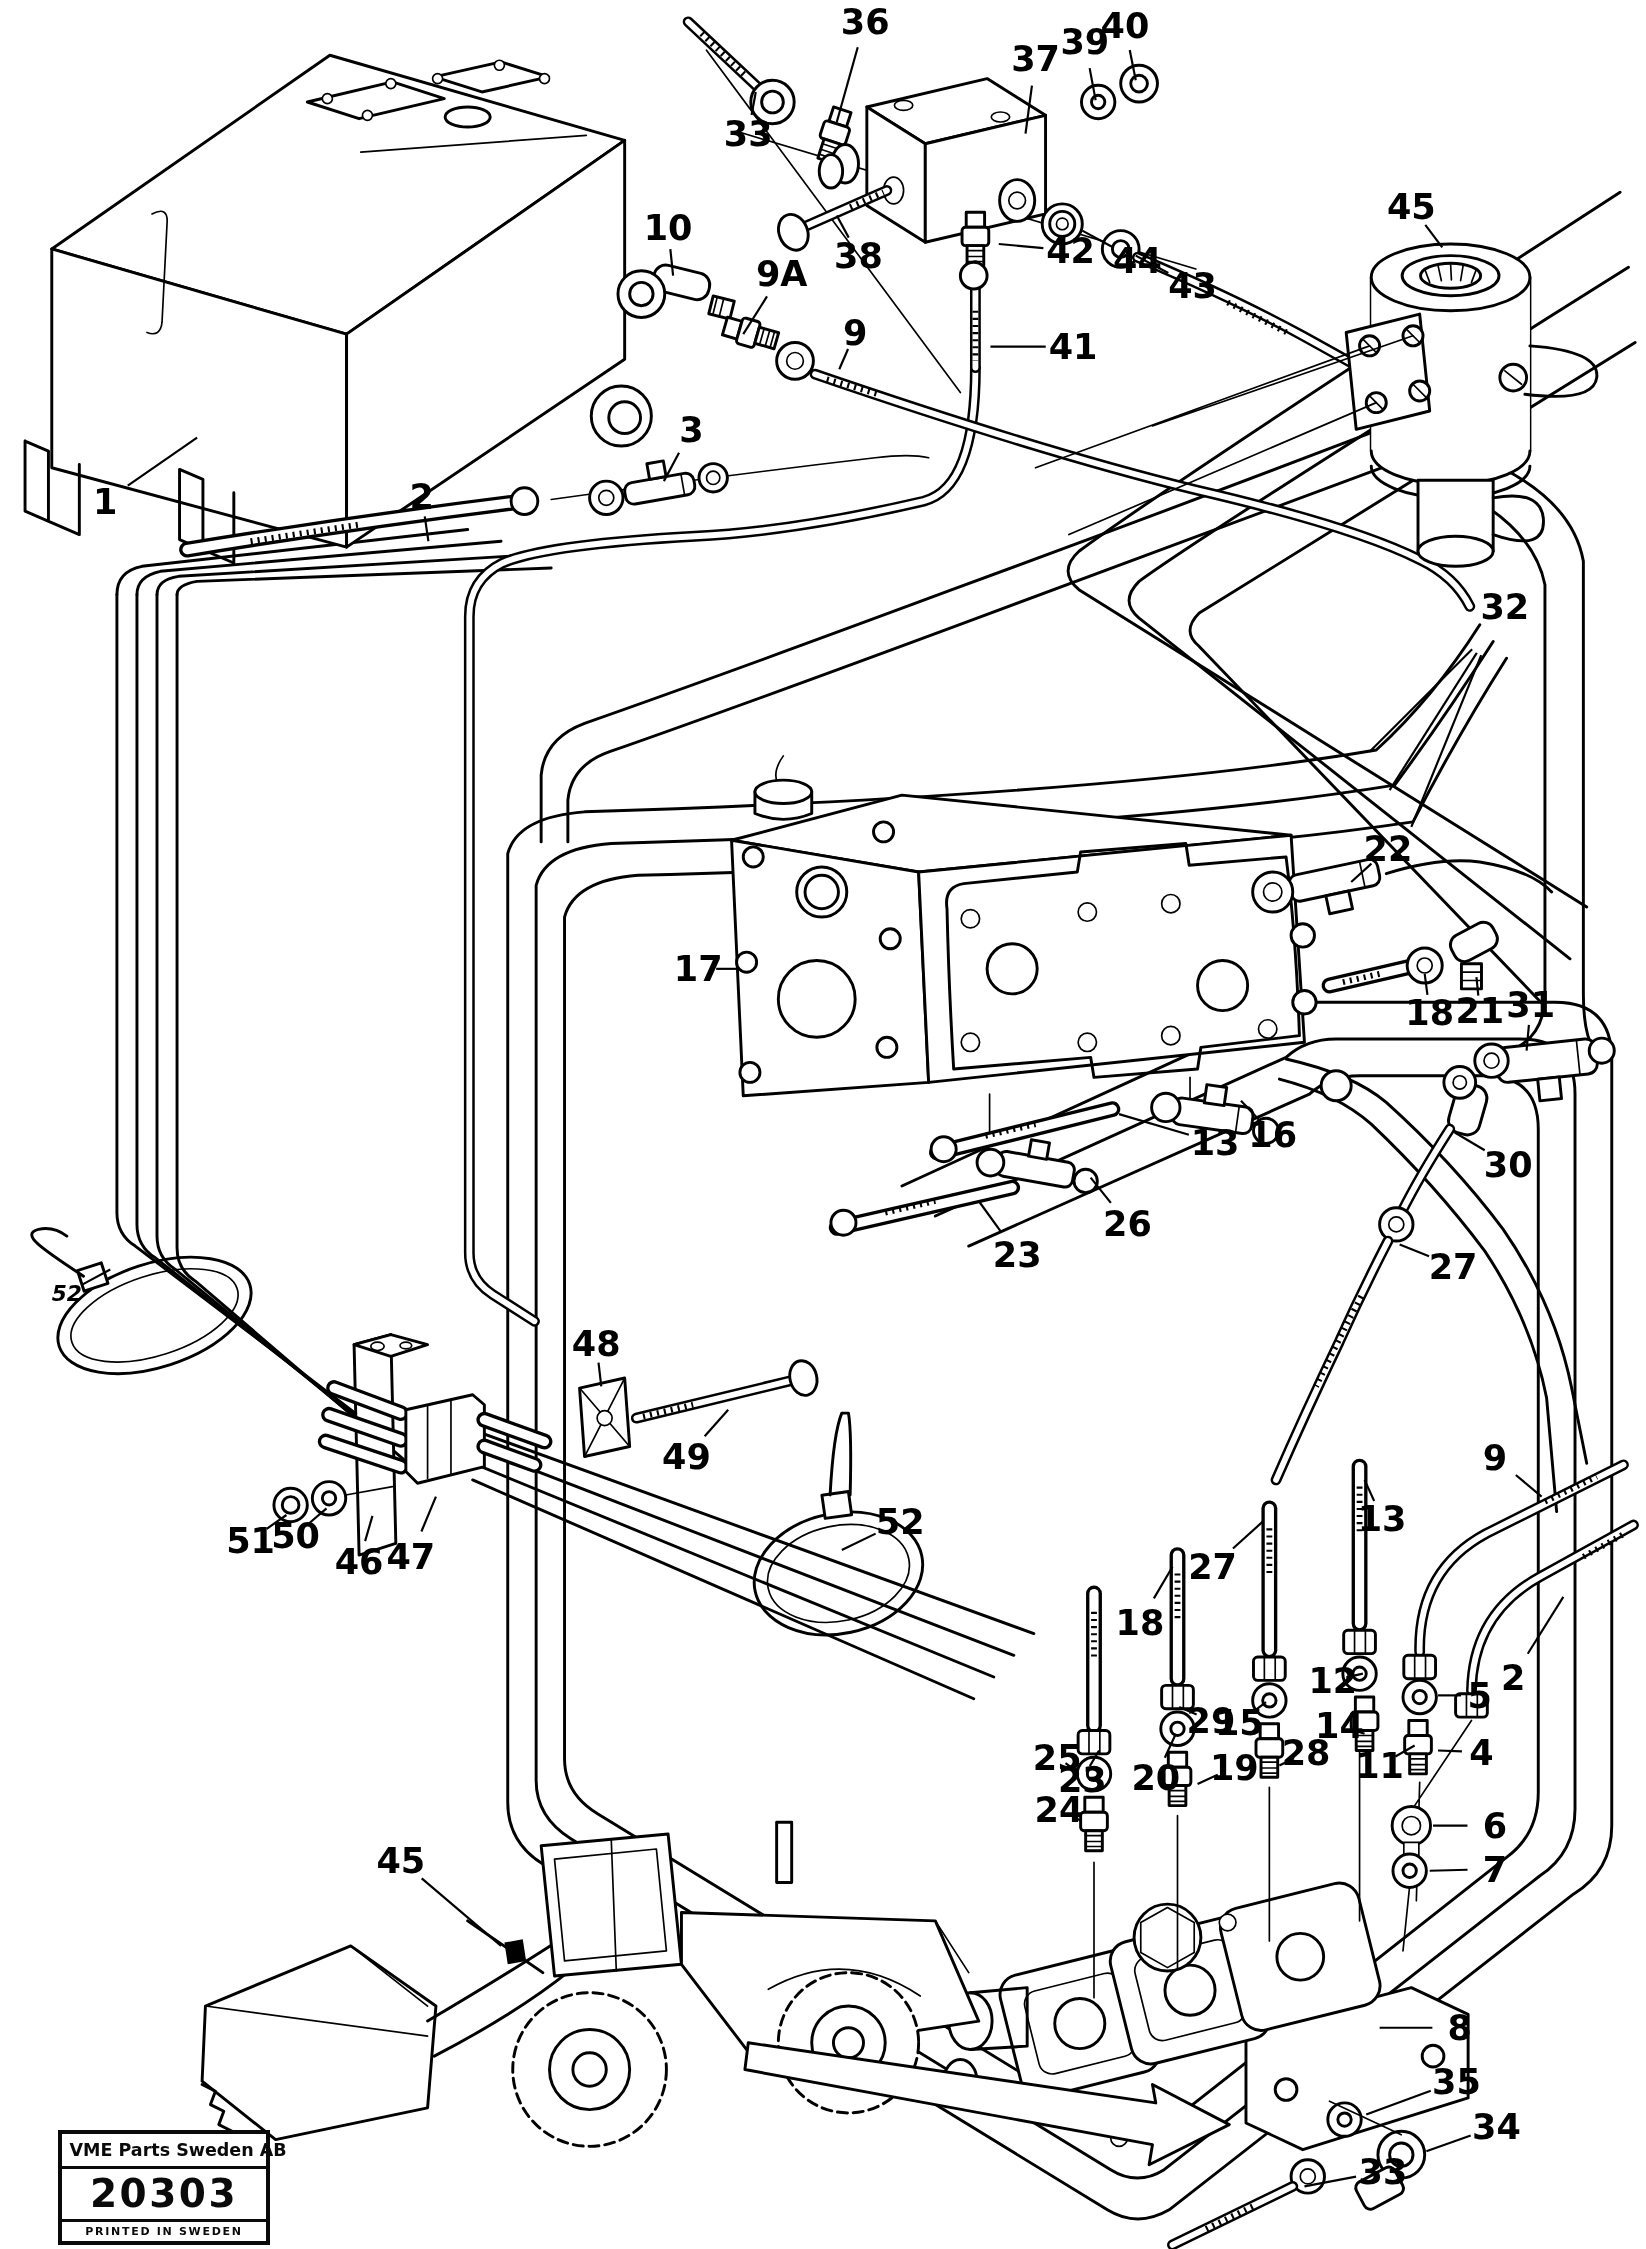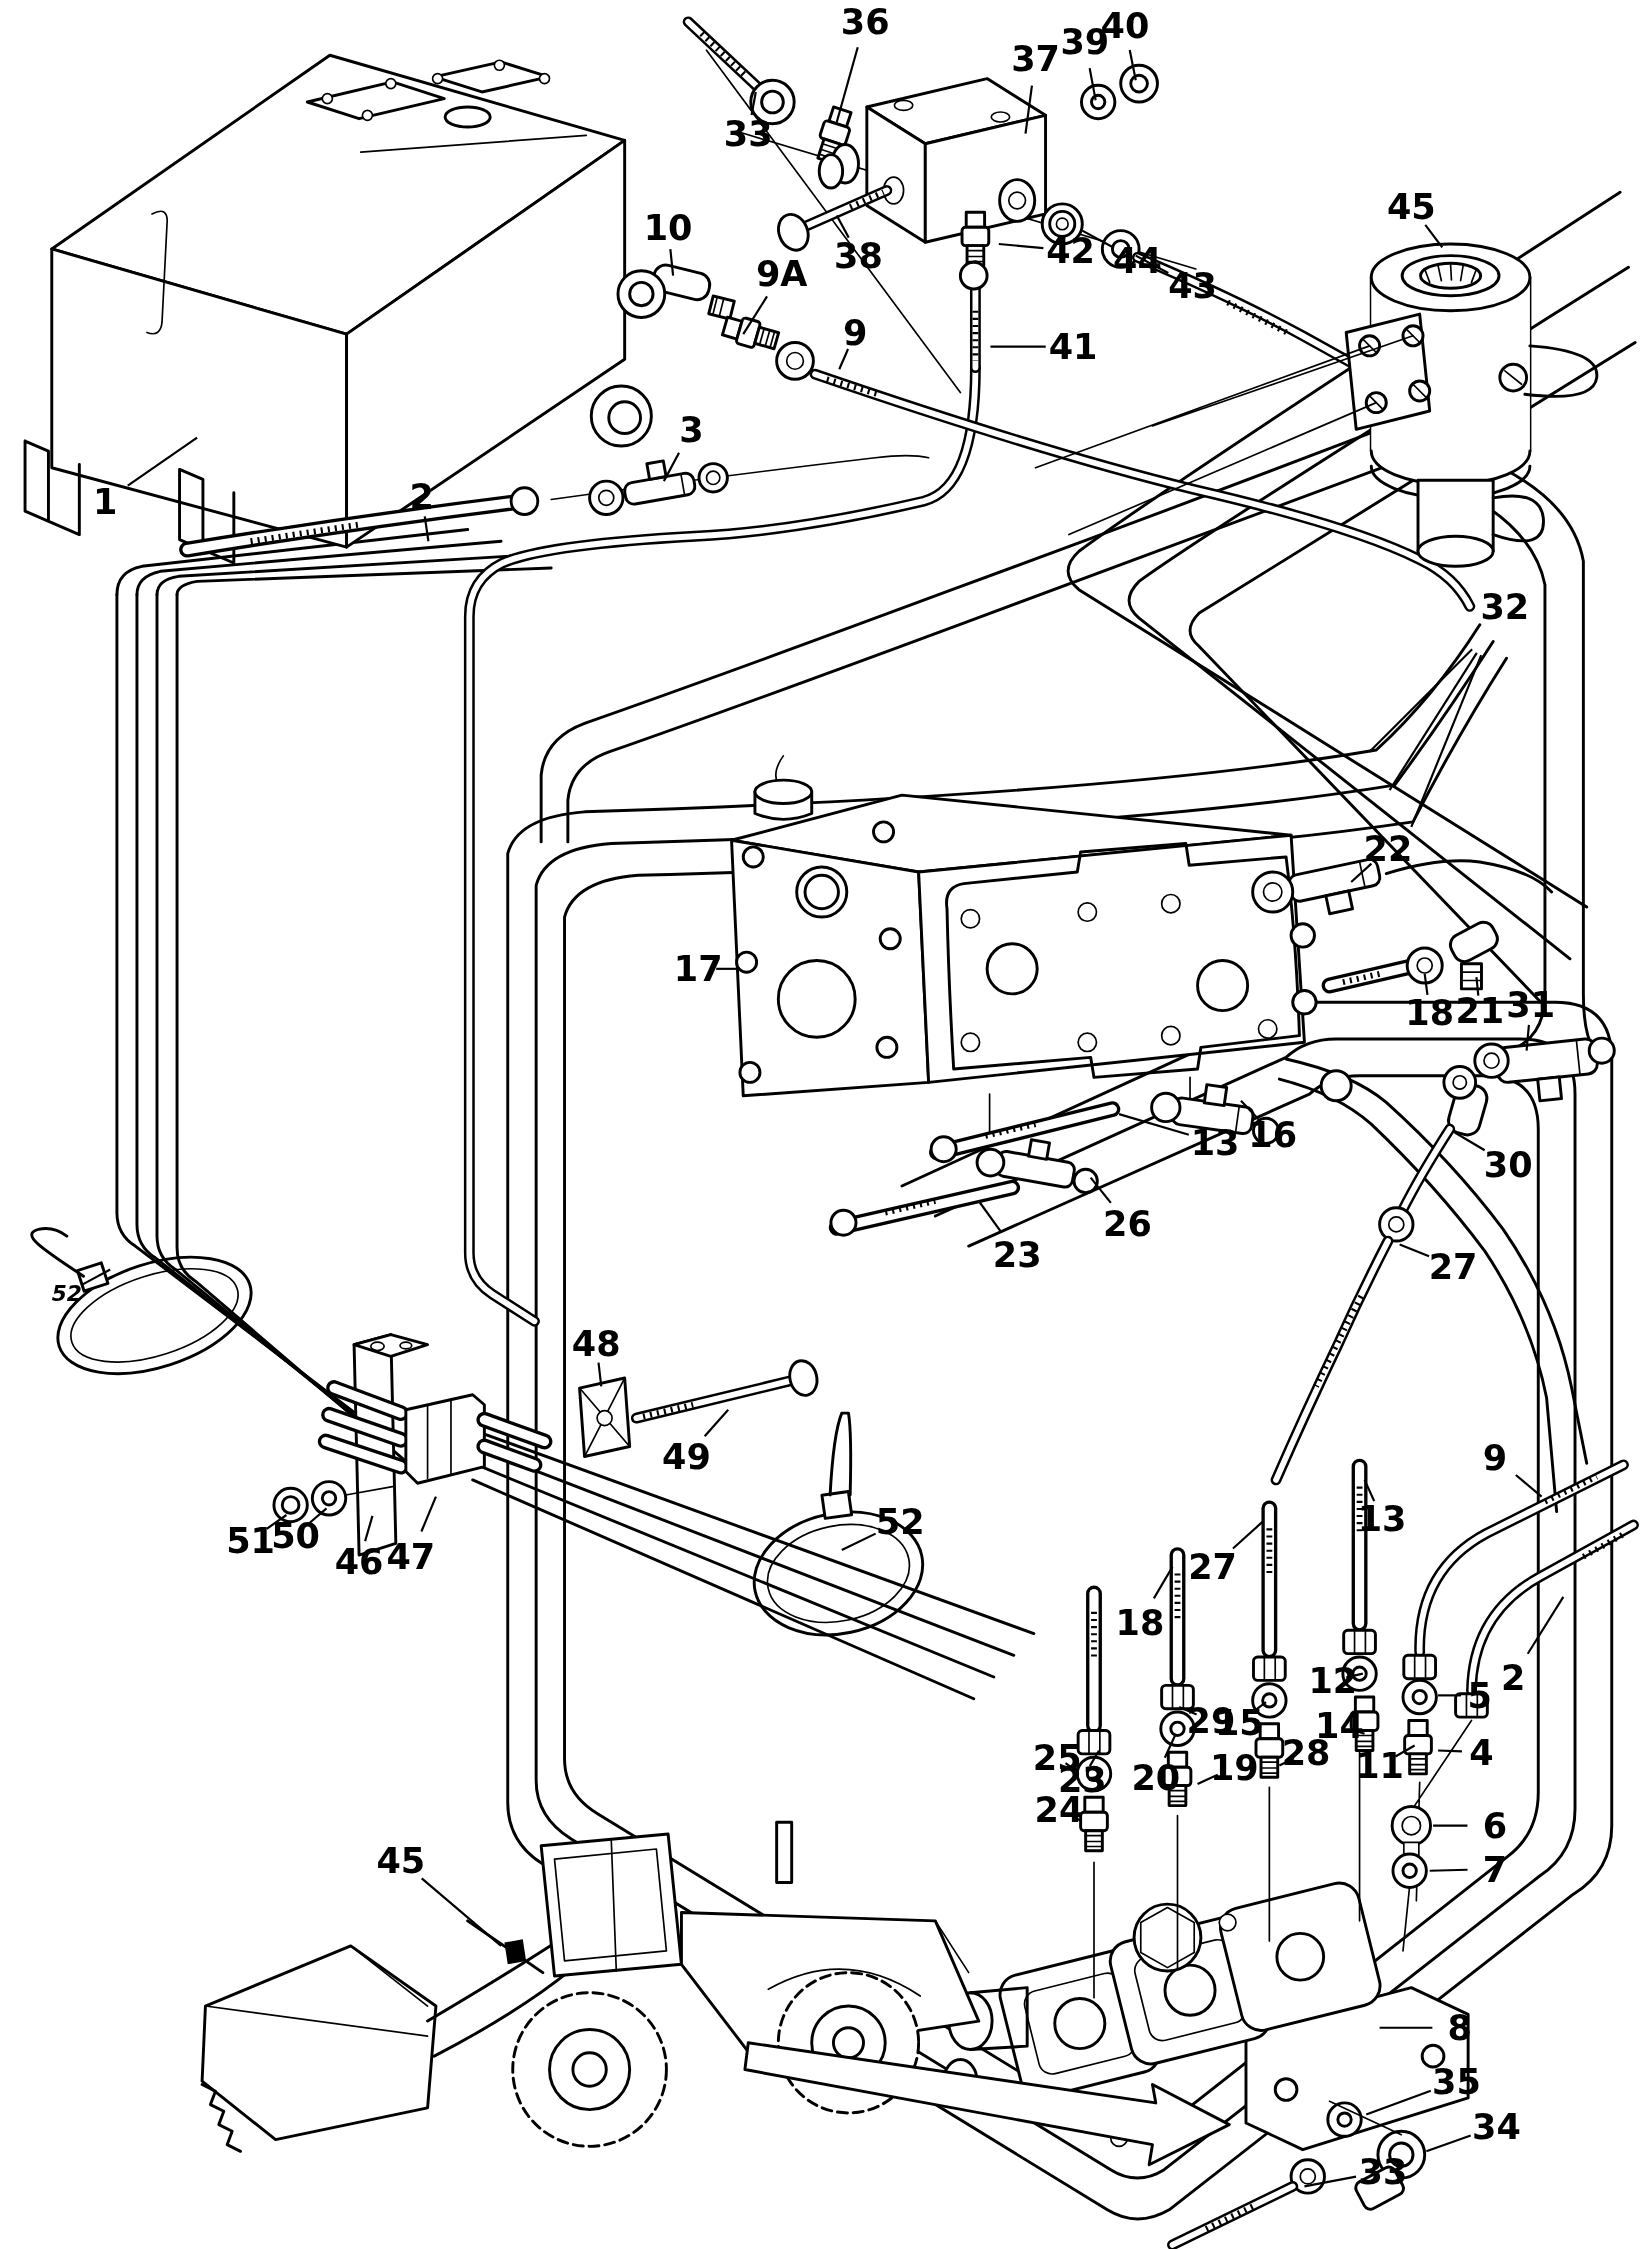--- a/index.html
+++ b/index.html
@@ -656,14 +656,19 @@
         <text x="1744" y="2507.12" text-anchor="middle" class="co" font-size="42">35</text>
         <line x1="1761.1" y1="2557.0" x2="1708" y2="2576" stroke="#000000" stroke-width="2.6"></line>
         <text x="1792" y="2561.12" text-anchor="middle" class="co" font-size="42">34</text>
         <line x1="1623.8" y1="2606.2" x2="1562" y2="2618" stroke="#000000" stroke-width="2.6"></line>
         <text x="1656" y="2615.12" text-anchor="middle" class="co" font-size="42">33</text>
         <line x1="505.0" y1="2249.2" x2="600" y2="2330" stroke="#000000" stroke-width="2.6"></line>
         <text x="480" y="2243.12" text-anchor="middle" class="co" font-size="42">45</text>
       </g>
 </svg>
 
+<div class="footer">
+  <div class="f1">VME Parts Sweden AB</div>
+  <div class="f2">20303</div>
+  <div class="f3">PRINTED IN SWEDEN</div>
 </div>
+</div>
 
 
 </body></html>

